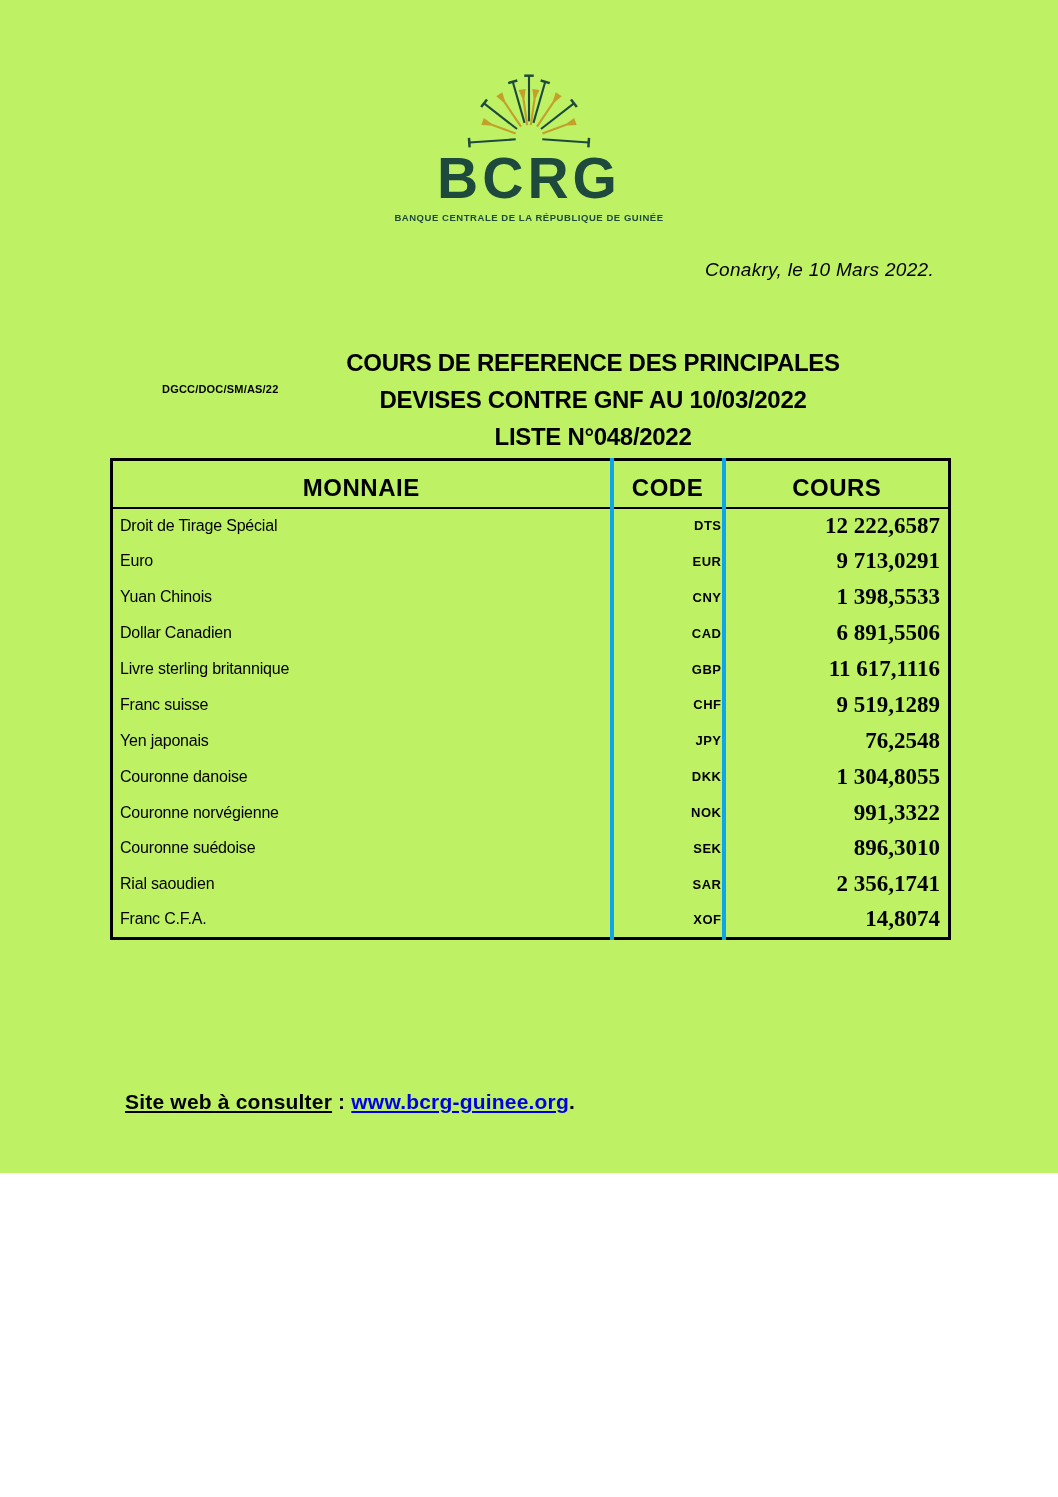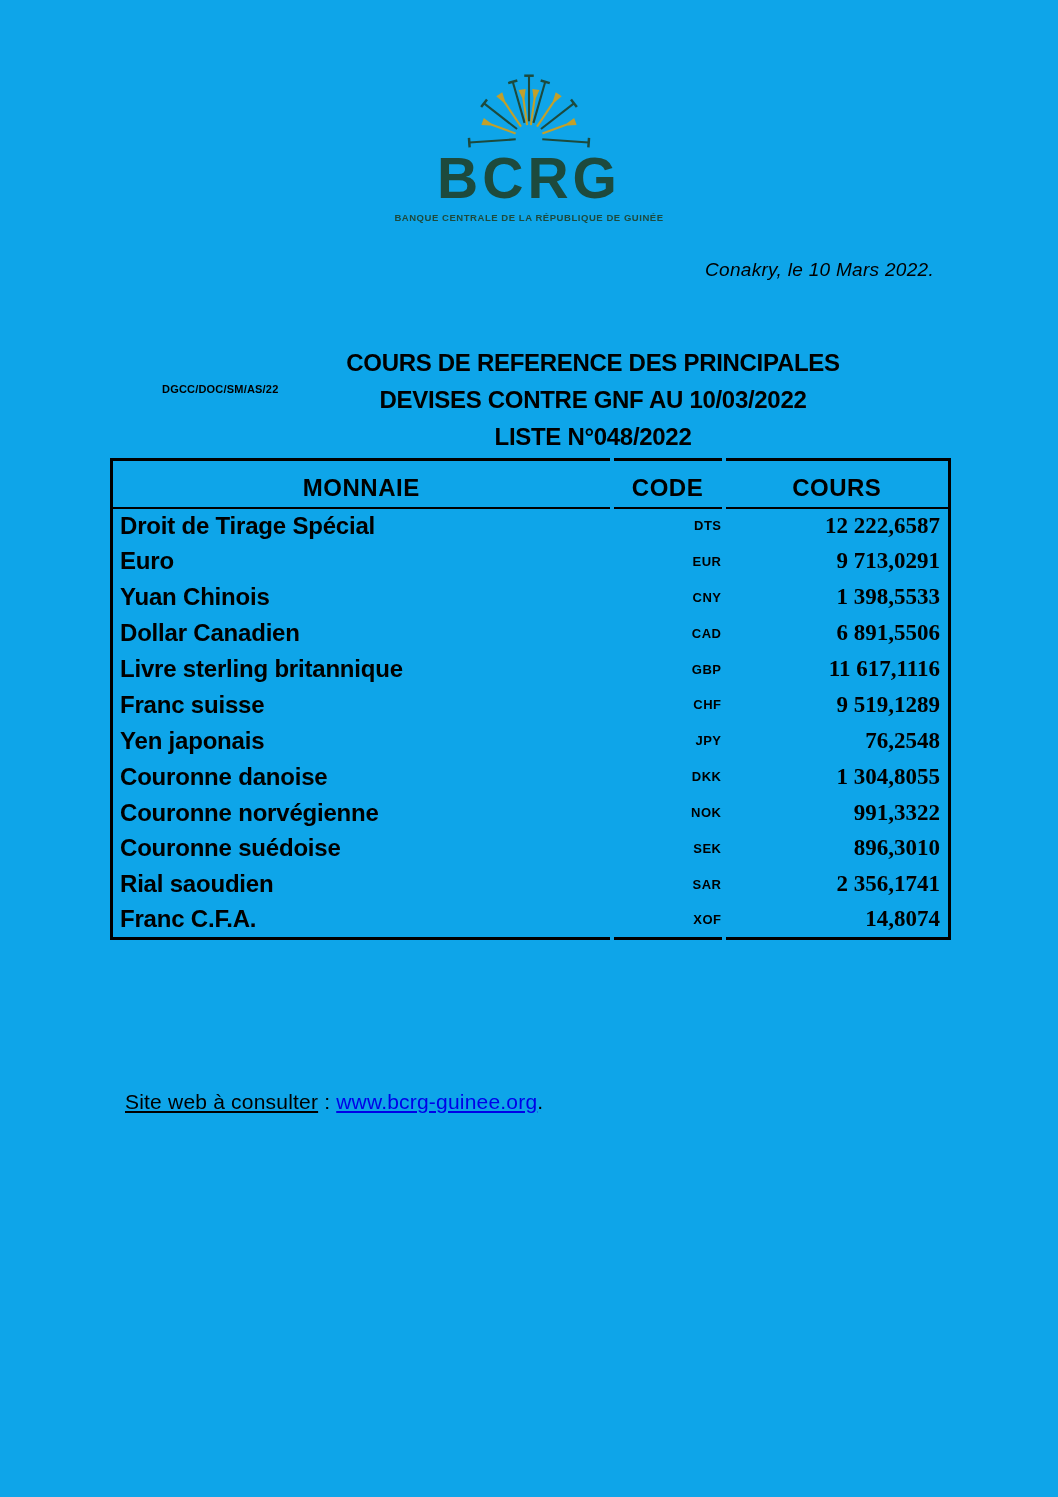--- a/index.html
+++ b/index.html
@@ -1,21 +1,21 @@
 <!DOCTYPE html>
 <html><head>
 <meta charset="utf-8">
 <style>
   * { margin: 0; padding: 0; box-sizing: border-box; }
   html, body { background: #ffffff; }
   .page {
     position: relative;
     width: 1058px;
-    height: 1497px;
-    background: #0ea5e9;
+    height: 1173px;
+    background: #bef264;
     font-family: "Liberation Sans", sans-serif;
     color: #000;
     overflow: hidden;
   }
 
   
   .logo-block {
     position: absolute;
     top: 68px; left: 0; right: 0;
     display: flex; flex-direction: column; align-items: center;
@@ -85,22 +85,22 @@
     padding-bottom: 5px;
     border-bottom: 2px solid #000;
     font-size: 24px;
     font-weight: bold;
     text-align: center;
     letter-spacing: 0.5px;
   }
   table.rates td { height: 35.9px; vertical-align: middle; }
   table.rates th + th, table.rates td + td { border-left: 4px solid #0ea5e9; }
   td.cell-monnaie {
-    font-size: 24px;
-    font-weight: bold;
+    font-size: 16px;
+    font-weight: normal;
     padding-left: 7px;
     white-space: nowrap;
     letter-spacing: -0.2px;
     margin-top: 32px;
   }
   td.cell-code {
     font-size: 13px;
     font-weight: bold;
     text-align: right;
     letter-spacing: 0.5px;
@@ -112,21 +112,21 @@
     text-align: right;
     padding-right: 8px;
     white-space: nowrap;
   }
 
   
   .footer-line {
     position: absolute;
     top: 1090px; left: 125px;
     font-size: 21px;
-    font-weight: normal;
+    font-weight: bold;
     letter-spacing: 0.2px;
   }
   .footer-label { text-decoration: underline; }
   .footer-link { color: #0000e8; text-decoration: underline; cursor: pointer; }
 </style>
 </head>
 <body>
 
 <div class="page">
 

